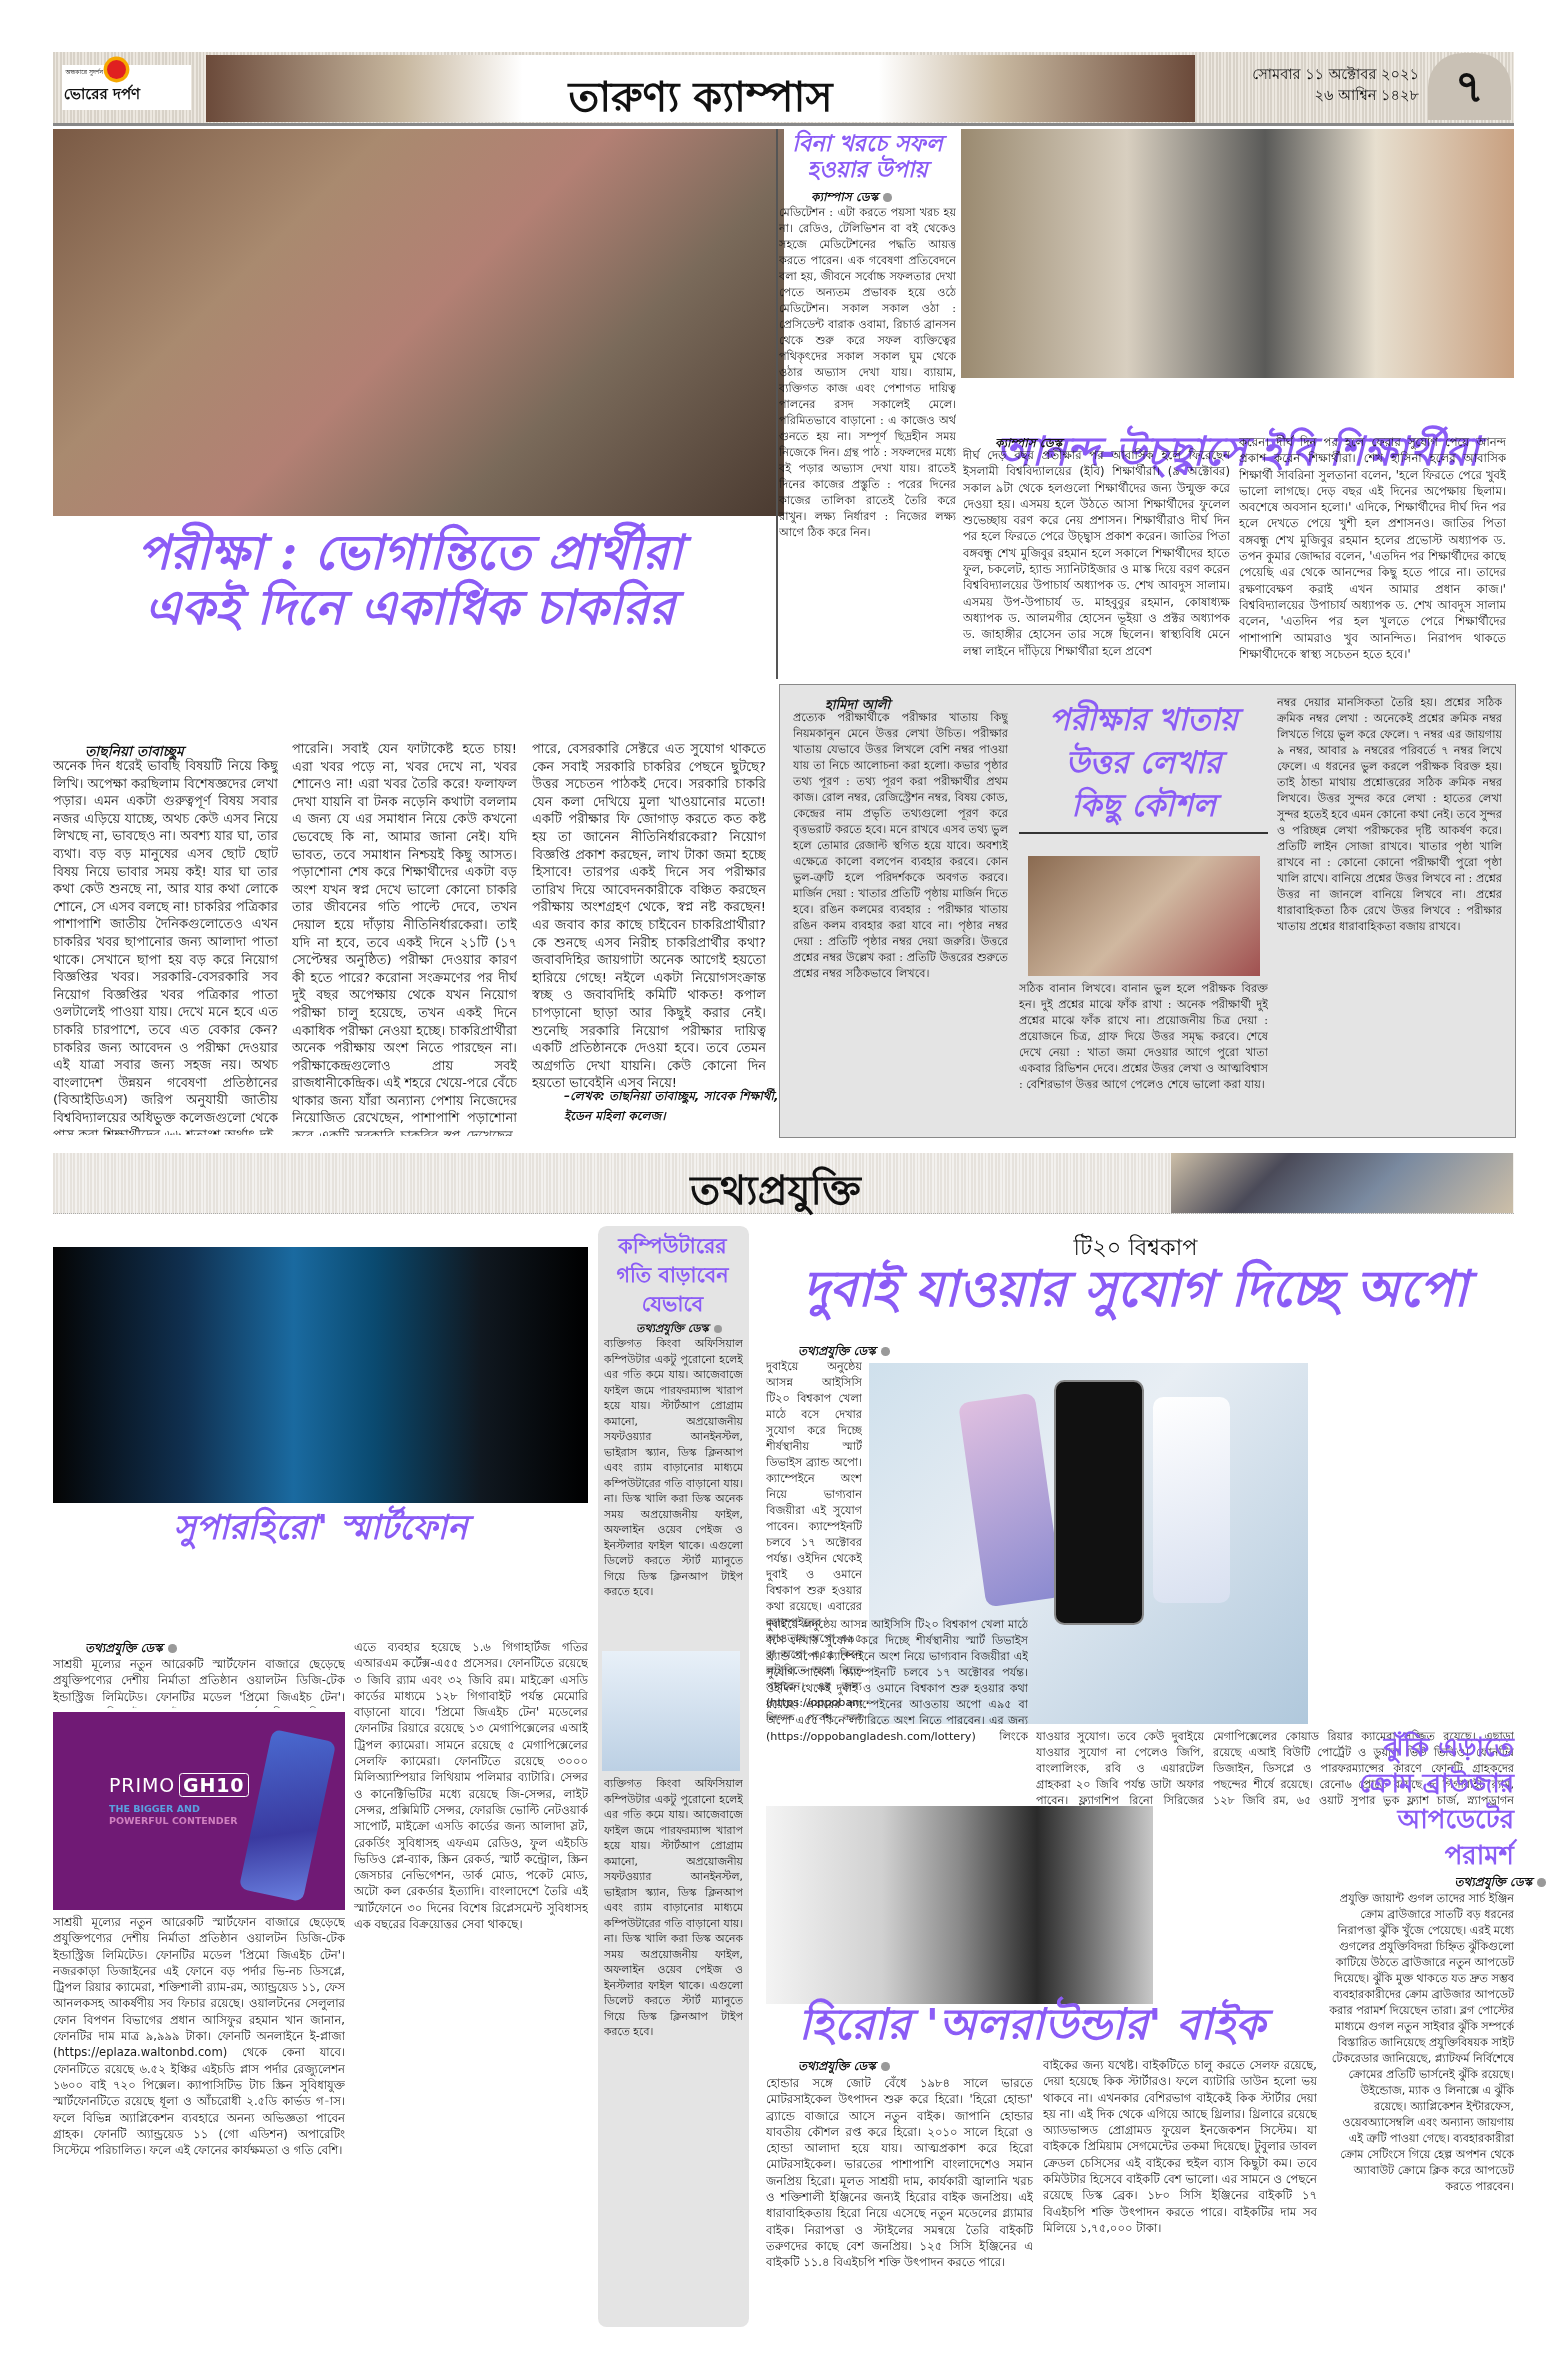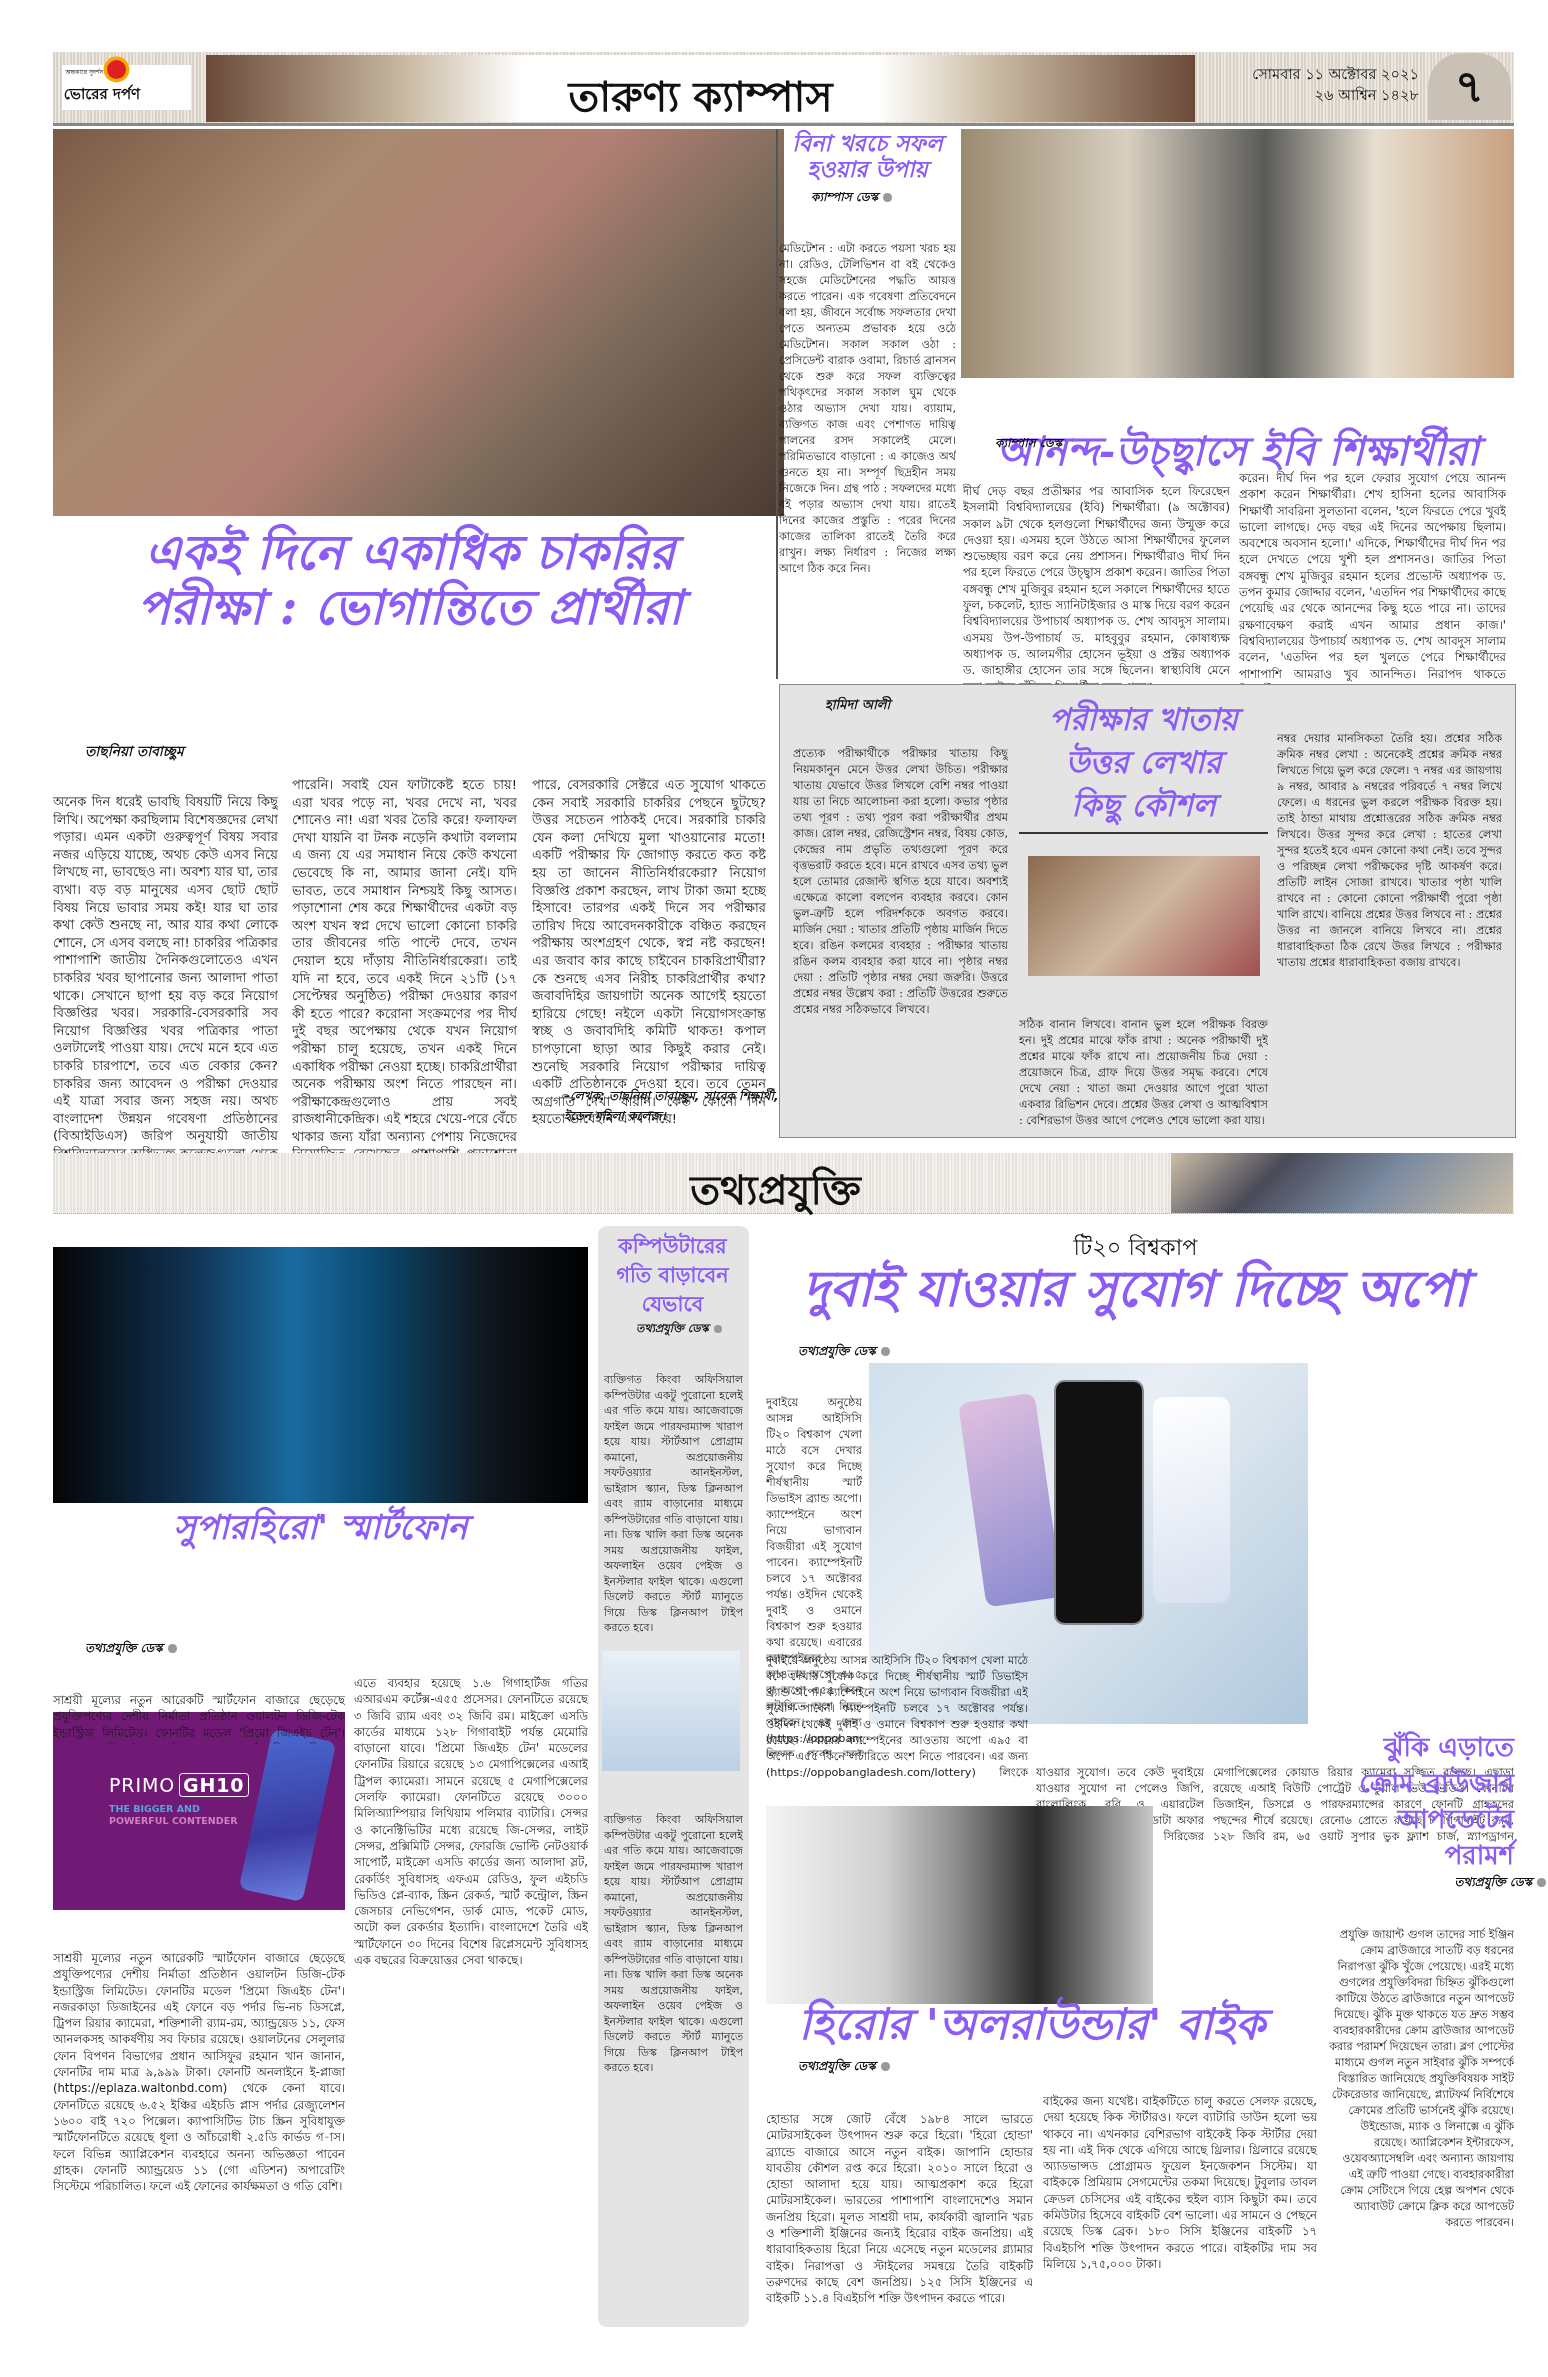--- a/index.html
+++ b/index.html
@@ -1,18 +1,18 @@
 <!DOCTYPE html>
 <html style="font-size:13.8px"><head>
 <meta charset="utf-8">
 <style>
   html,body{margin:0;padding:0;background:#fff;}
   body{width:1548px;height:2377px;position:relative;overflow:hidden;font-family:"DejaVu Sans",sans-serif;color:#111;}
   .abs{position:absolute;}
-  .txt{font-size:13px;line-height:17.6px;text-align:justify;color:#1a1a1a;overflow:hidden;margin-top:36px;}
+  .txt{font-size:13px;line-height:17.6px;text-align:justify;color:#1a1a1a;overflow:hidden;}
   .byline{font-weight:bold;font-style:italic;font-size:13.8px;padding-left:32px;}
   .head{font-family:"DejaVu Serif",serif;font-weight:bold;color:#8b5cf6;text-align:center;line-height:1.15;}
   .dot{display:inline-block;width:8.6px;height:8.6px;border-radius:50%;background:#999;margin-left:5.2px;vertical-align:middle;}
   .photo{overflow:hidden;}
   
   #masthead{left:53px;top:52px;width:1461px;height:71px;background:repeating-linear-gradient(90deg,#d8d2c8 0 1.7px,#ece7df 1.7px 3.4px);border-bottom:3.4px solid #888;}
   #logo{left:62px;top:65px;width:129px;height:45px;background:#fff;}
   #logo .sun{position:absolute;left:45px;top:-5.2px;width:19px;height:19px;border-radius:50%;background:#e02020;box-shadow:0 0 0 3.4px #f6a800;}
   #logo .name{position:absolute;left:1.7px;top:17px;font-size:15px;font-weight:bold;font-family:"DejaVu Serif",serif;white-space:nowrap;}
   #logo .tag{position:absolute;left:3.4px;top:1.7px;font-size:6px;}
@@ -52,22 +52,22 @@
   <div class="name">ভোরের দর্পণ</div>
 </div>
 <div class="abs" id="dateblock">
   <div>সোমবার ১১ অক্টোবর ২০২১</div>
   <div>২৬ আশ্বিন ১৪২৮</div>
 </div>
 <div class="abs" id="pageno">৭</div>
 
 <div class="abs photo ph1"></div>
 <div class="abs head" style="left:53px;top:525px;width:714px;font-size:48px;font-style:italic;">
+  <div>পরীক্ষা : ভোগান্তিতে প্রার্থীরা</div>
   <div>একই দিনে একাধিক চাকরির</div>
-  <div>পরীক্ষা : ভোগান্তিতে প্রার্থীরা</div>
 </div>
 <div class="abs byline" style="left:53px;top:740px;">তাছনিয়া তাবাচ্ছুম</div>
 <div class="abs txt" style="left:53px;top:757px;width:225px;height:378px;">অনেক দিন ধরেই ভাবছি বিষয়টি নিয়ে কিছু লিখি। অপেক্ষা করছিলাম বিশেষজ্ঞদের লেখা পড়ার। এমন একটা গুরুত্বপূর্ণ বিষয় সবার নজর এড়িয়ে যাচ্ছে, অথচ কেউ এসব নিয়ে লিখছে না, ভাবছেও না। অবশ্য যার ঘা, তার ব্যথা। বড় বড় মানুষের এসব ছোট ছোট বিষয় নিয়ে ভাবার সময় কই! যার ঘা তার কথা কেউ শুনছে না, আর যার কথা লোকে শোনে, সে এসব বলছে না! চাকরির পত্রিকার পাশাপাশি জাতীয় দৈনিকগুলোতেও এখন চাকরির খবর ছাপানোর জন্য আলাদা পাতা থাকে। সেখানে ছাপা হয় বড় করে নিয়োগ বিজ্ঞপ্তির খবর। সরকারি-বেসরকারি সব নিয়োগ বিজ্ঞপ্তির খবর পত্রিকার পাতা ওলটালেই পাওয়া যায়। দেখে মনে হবে এত চাকরি চারপাশে, তবে এত বেকার কেন? চাকরির জন্য আবেদন ও পরীক্ষা দেওয়ার এই যাত্রা সবার জন্য সহজ নয়। অথচ বাংলাদেশ উন্নয়ন গবেষণা প্রতিষ্ঠানের (বিআইডিএস) জরিপ অনুযায়ী জাতীয় বিশ্ববিদ্যালয়ের অধিভুক্ত কলেজগুলো থেকে পাস করা শিক্ষার্থীদের ৬৬ শতাংশ অর্থাৎ দুই-তৃতীয়াংশই বেকার থাকে। ২১ শতাংশ শিক্ষার্থী স্নাতক কিংবা স্নাতকোত্তর পাস করে চাকরি পান। ৭ শতাংশ শিক্ষার্থী এখনো কোনো বিষয়ে স্নাতকোত্তর বা কারিগরি শিক্ষা গ্রহণ করে। ৩ শতাংশ স্ব-উদ্যোগে কিছু করে। বেসরকারি বিশ্ববিদ্যালয়ের চিত্রও ভিন্ন কিছু হবে না! এই বেকারত্বের হিসাবটিই কিছুদিন আগে একটি জাতীয় দৈনিক প্রকাশ করেছিল। ফলাফল তেমন দেখা যায়নি। আরও দুঃখের বিষয় হলো, এ প্রতিবেদন নীতিনির্ধারকদের টনক নড়াতে</div>
 <div class="abs txt" style="left:292px;top:740px;width:225px;height:396px;">পারেনি। সবাই যেন ফাটাকেষ্ট হতে চায়! এরা খবর পড়ে না, খবর দেখে না, খবর শোনেও না! এরা খবর তৈরি করে! ফলাফল দেখা যায়নি বা টনক নড়েনি কথাটা বললাম এ জন্য যে এর সমাধান নিয়ে কেউ কখনো ভেবেছে কি না, আমার জানা নেই। যদি ভাবত, তবে সমাধান নিশ্চয়ই কিছু আসত। পড়াশোনা শেষ করে শিক্ষার্থীদের একটা বড় অংশ যখন স্বপ্ন দেখে ভালো কোনো চাকরি তার জীবনের গতি পাল্টে দেবে, তখন দেয়াল হয়ে দাঁড়ায় নীতিনির্ধারকেরা। তাই যদি না হবে, তবে একই দিনে ২১টি (১৭ সেপ্টেম্বর অনুষ্ঠিত) পরীক্ষা দেওয়ার কারণ কী হতে পারে? করোনা সংক্রমণের পর দীর্ঘ দুই বছর অপেক্ষায় থেকে যখন নিয়োগ পরীক্ষা চালু হয়েছে, তখন একই দিনে একাধিক পরীক্ষা নেওয়া হচ্ছে। চাকরিপ্রার্থীরা অনেক পরীক্ষায় অংশ নিতে পারছেন না। পরীক্ষাকেন্দ্রগুলোও প্রায় সবই রাজধানীকেন্দ্রিক। এই শহরে খেয়ে-পরে বেঁচে থাকার জন্য যাঁরা অন্যান্য পেশায় নিজেদের নিয়োজিত রেখেছেন, পাশাপাশি পড়াশোনা করে একটি সরকারি চাকরির স্বপ্ন দেখেছেন, তাঁদের নিয়ে রীতিমতো যেন তামাশা করছেন নীতিনির্ধারকেরা। এখন প্রশ্ন আসতে</div>
 <div class="abs txt" style="left:532px;top:740px;width:234px;height:361px;">পারে, বেসরকারি সেক্টরে এত সুযোগ থাকতে কেন সবাই সরকারি চাকরির পেছনে ছুটছে? উত্তর সচেতন পাঠকই দেবে। সরকারি চাকরি যেন কলা দেখিয়ে মুলা খাওয়ানোর মতো! একটি পরীক্ষার ফি জোগাড় করতে কত কষ্ট হয় তা জানেন নীতিনির্ধারকেরা? নিয়োগ বিজ্ঞপ্তি প্রকাশ করছেন, লাখ টাকা জমা হচ্ছে হিসাবে! তারপর একই দিনে সব পরীক্ষার তারিখ দিয়ে আবেদনকারীকে বঞ্চিত করছেন পরীক্ষায় অংশগ্রহণ থেকে, স্বপ্ন নষ্ট করছেন! এর জবাব কার কাছে চাইবেন চাকরিপ্রার্থীরা? কে শুনছে এসব নিরীহ চাকরিপ্রার্থীর কথা? জবাবদিহির জায়গাটা অনেক আগেই হয়তো হারিয়ে গেছে! নইলে একটা নিয়োগসংক্রান্ত স্বচ্ছ ও জবাবদিহি কমিটি থাকত! কপাল চাপড়ানো ছাড়া আর কিছুই করার নেই। শুনেছি সরকারি নিয়োগ পরীক্ষার দায়িত্ব একটি প্রতিষ্ঠানকে দেওয়া হবে। তবে তেমন অগ্রগতি দেখা যায়নি। কেউ কোনো দিন হয়তো ভাবেইনি এসব নিয়ে!</div>
 <div class="abs byline" style="left:532px;top:1087px;width:234px;font-size:12px;">–লেখক: তাছনিয়া তাবাচ্ছুম, সাবেক শিক্ষার্থী, ইডেন মহিলা কলেজ।</div>
 
 <div class="abs rule-v" style="left:776px;top:129px;width:1.7px;height:550px;"></div>
 <div class="abs head" style="left:779px;top:131px;width:177px;font-size:22.4px;font-style:italic;">বিনা খরচে সফল হওয়ার উপায়</div>
 <div class="abs byline" style="left:779px;top:188px;font-size:12px;"><span>ক্যাম্পাস ডেস্ক</span><span class="dot"></span></div>

